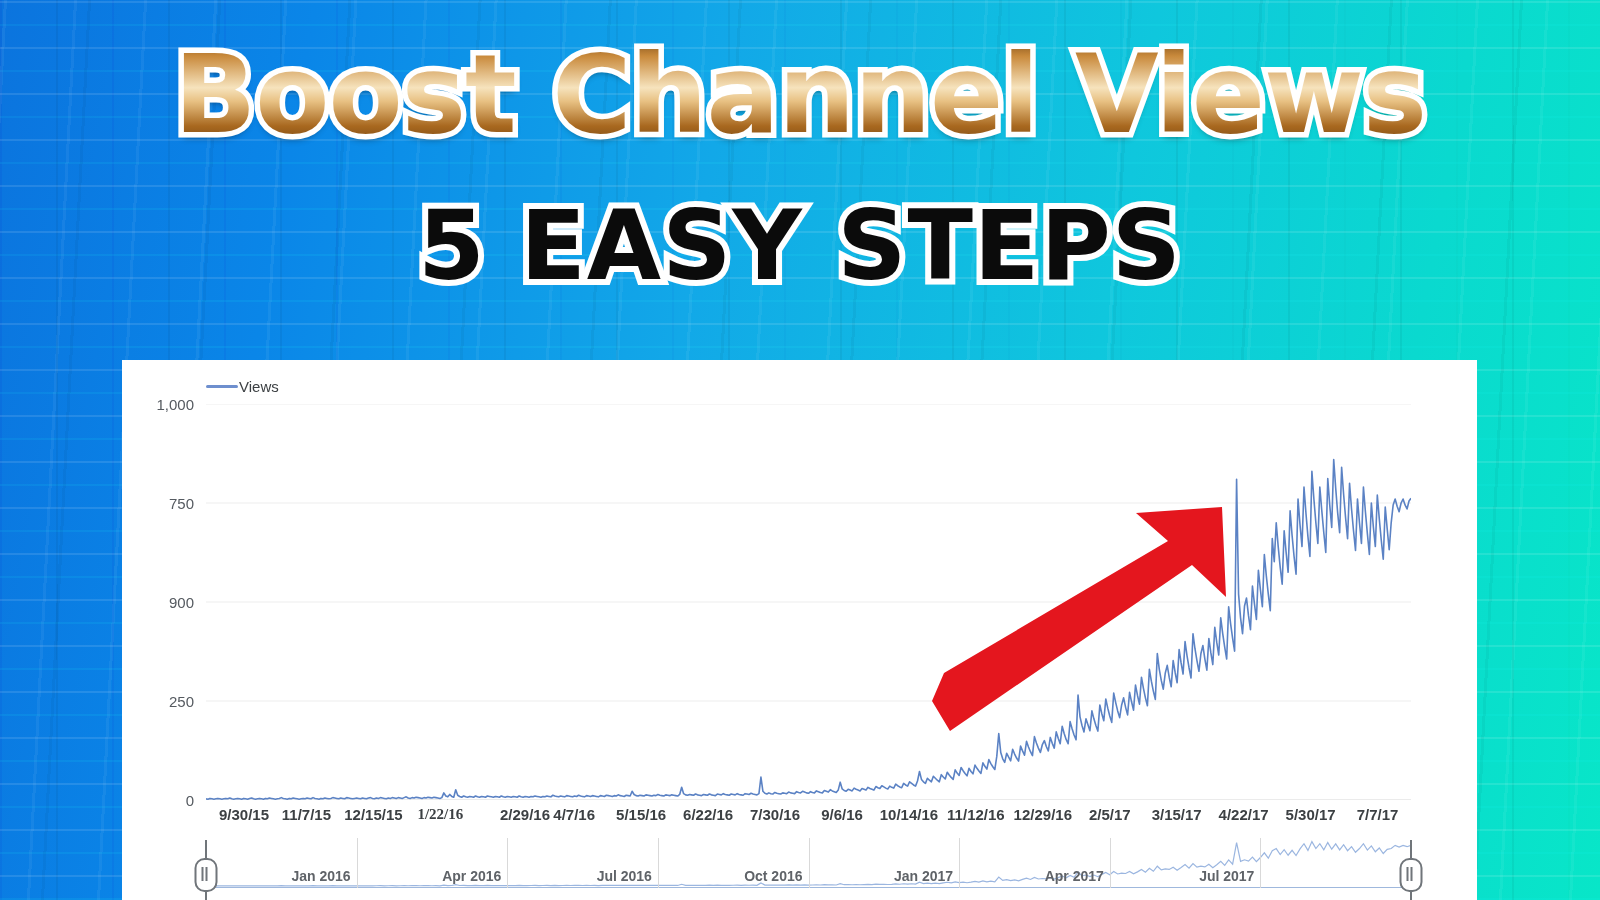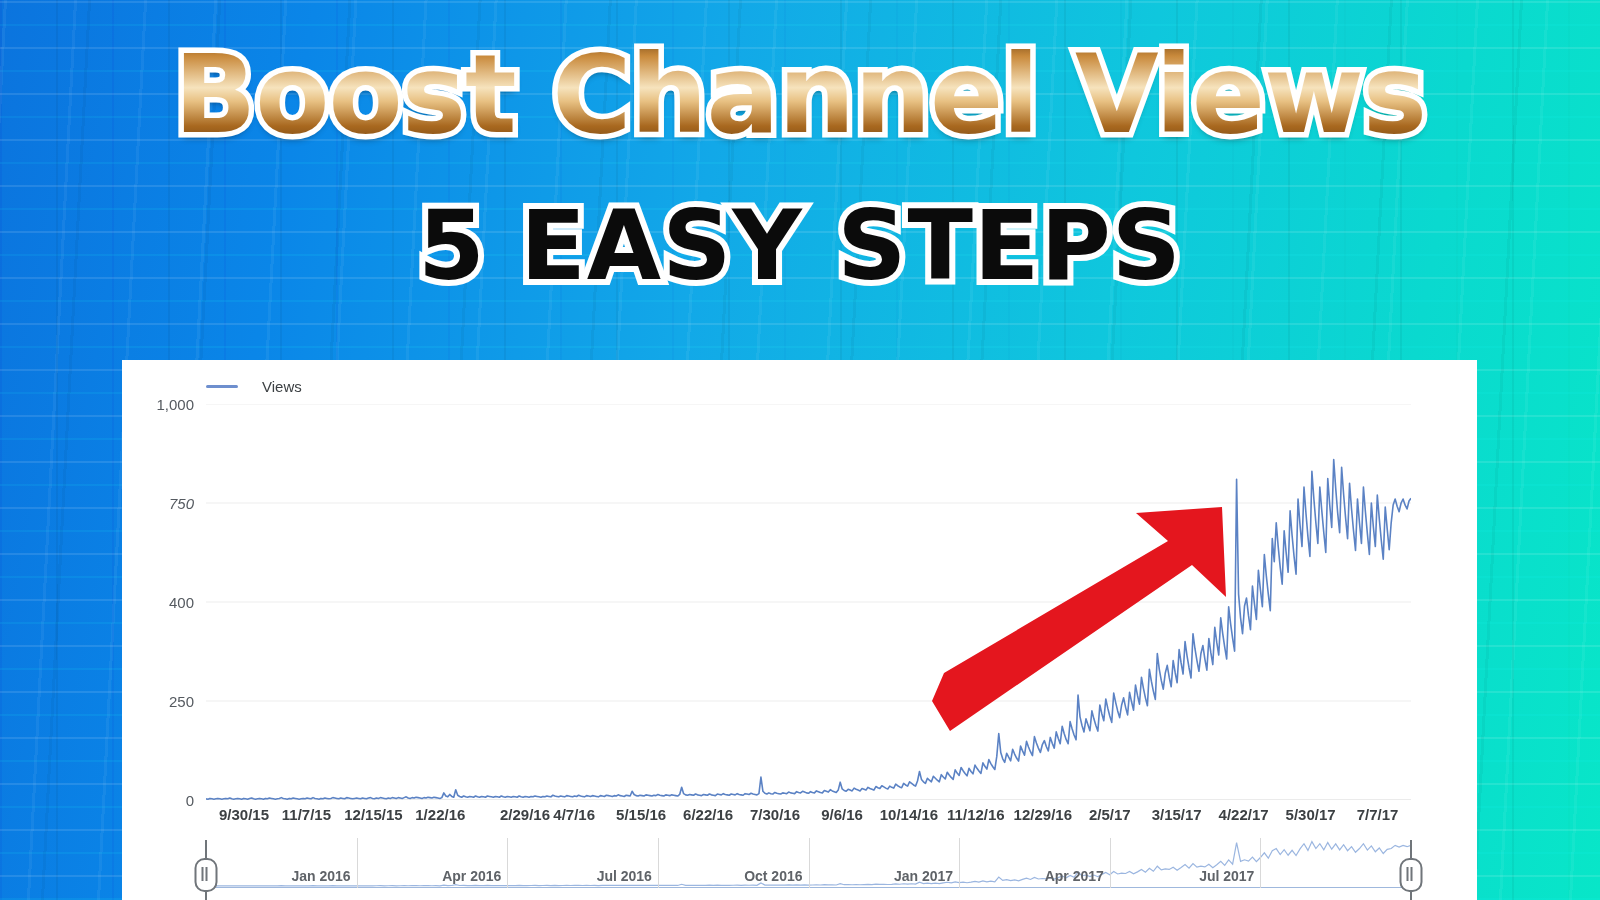--- a/index.html
+++ b/index.html
@@ -74,21 +74,21 @@
     font-family:"DejaVu Sans", sans-serif;
     font-weight:700;font-size:96px;line-height:1.05;letter-spacing:1px;
     color:transparent;-webkit-text-stroke:12px #ffffff;z-index:1;
   }
 
   
   .chart-panel{
     position:absolute;left:122px;top:360px;width:1355px;height:540px;
     background:#ffffff;overflow:hidden;
   }
-  .legend{position:absolute;left:84px;top:18px;display:flex;align-items:center;gap:24px;}
+  .legend{position:absolute;left:84px;top:18px;display:flex;align-items:center;gap:1px;}
   .legend-line{width:32px;height:3px;background:#6e8fce;border-radius:2px;display:block;}
   .legend-label{font-size:15px;color:#3c4043;font-family:"Liberation Sans",sans-serif;}
 
   .plot{position:absolute;left:84px;top:44px;width:1205px;height:396px;}
   .ylabel{
     position:absolute;right:1217px;transform:translateY(-50%);
     font-size:15px;color:#555a60;white-space:nowrap;text-align:right;
     font-family:"Liberation Sans",sans-serif;
   }
   .ylabels{position:absolute;left:84px;top:44px;width:1205px;height:396px;}
@@ -158,29 +158,29 @@
           <line x1="0" x2="1205" y1="198" y2="198" stroke="#ededed" stroke-width="1" vector-effect="non-scaling-stroke"></line>
           <line x1="0" x2="1205" y1="99" y2="99" stroke="#ededed" stroke-width="1" vector-effect="non-scaling-stroke"></line>
           <line x1="0" x2="1205" y1="0" y2="0" stroke="#ededed" stroke-width="1" vector-effect="non-scaling-stroke"></line>
           <path d="M0.00 394.81 L1.98 395.21 L3.96 394.42 L5.95 394.81 L7.93 395.21 L9.91 394.81 L11.89 394.42 L13.87 394.81 L15.86 395.21 L17.84 394.81 L19.82 394.42 L21.80 394.81 L23.78 394.02 L25.76 394.81 L27.75 395.21 L29.73 394.81 L31.71 394.42 L33.69 394.81 L35.67 395.21 L37.66 394.42 L39.64 394.81 L41.62 395.21 L43.60 394.42 L45.58 394.02 L47.57 394.81 L49.55 395.21 L51.53 394.81 L53.51 394.42 L55.49 394.81 L57.48 395.21 L59.46 394.42 L61.44 394.81 L63.42 394.02 L65.40 394.42 L67.38 394.81 L69.37 395.21 L71.35 394.81 L73.33 394.42 L75.31 393.62 L77.29 394.42 L79.28 394.81 L81.26 395.21 L83.24 394.42 L85.22 394.81 L87.20 394.02 L89.19 394.42 L91.17 394.81 L93.15 395.21 L95.13 394.81 L97.11 394.42 L99.10 394.81 L101.08 394.02 L103.06 394.42 L105.04 394.81 L107.02 393.62 L109.00 394.42 L110.99 394.81 L112.97 395.21 L114.95 394.42 L116.93 394.81 L118.91 394.02 L120.90 394.42 L122.88 394.81 L124.86 394.42 L126.84 393.62 L128.82 394.02 L130.81 394.42 L132.79 394.81 L134.77 394.02 L136.75 394.42 L138.73 394.81 L140.72 393.62 L142.70 394.02 L144.68 394.42 L146.66 394.81 L148.64 394.42 L150.63 394.02 L152.61 394.42 L154.59 394.81 L156.57 394.02 L158.55 394.42 L160.53 394.81 L162.52 394.02 L164.50 393.62 L166.48 394.42 L168.46 394.81 L170.44 394.02 L172.43 394.42 L174.41 393.62 L176.39 394.02 L178.37 394.42 L180.35 394.81 L182.34 394.02 L184.32 394.42 L186.30 393.62 L188.28 394.02 L190.26 394.42 L192.25 393.62 L194.23 394.02 L196.21 394.42 L198.19 393.62 L200.17 392.83 L202.15 394.02 L204.14 394.42 L206.12 393.62 L208.10 394.02 L210.08 393.23 L212.06 393.62 L214.05 394.02 L216.03 394.42 L218.01 393.62 L219.99 394.02 L221.97 393.23 L223.96 393.62 L225.94 394.02 L227.92 393.23 L229.90 393.62 L231.88 394.02 L233.87 394.42 L235.85 393.62 L237.83 388.87 L239.81 392.04 L241.79 392.83 L243.77 390.46 L245.76 392.44 L247.74 393.23 L249.72 385.70 L251.70 391.25 L253.68 392.44 L255.67 393.23 L257.65 392.04 L259.63 392.83 L261.61 393.23 L263.59 392.44 L265.58 392.83 L267.56 393.23 L269.54 392.04 L271.52 392.83 L273.50 393.23 L275.49 392.44 L277.47 392.83 L279.45 393.23 L281.43 392.04 L283.41 392.44 L285.39 392.83 L287.38 393.23 L289.36 392.44 L291.34 392.83 L293.32 393.23 L295.30 392.04 L297.29 392.83 L299.27 393.23 L301.25 392.44 L303.23 392.83 L305.21 393.23 L307.20 392.44 L309.18 392.83 L311.16 393.23 L313.14 392.04 L315.12 392.83 L317.11 393.23 L319.09 392.44 L321.07 392.83 L323.05 393.23 L325.03 392.44 L327.01 392.83 L329.00 392.04 L330.98 392.44 L332.96 392.83 L334.94 393.23 L336.92 392.44 L338.91 392.83 L340.89 392.04 L342.87 392.44 L344.85 392.83 L346.83 391.25 L348.82 392.04 L350.80 392.44 L352.78 392.83 L354.76 392.04 L356.74 392.44 L358.73 392.83 L360.71 391.64 L362.69 392.04 L364.67 392.44 L366.65 392.83 L368.63 392.04 L370.62 392.44 L372.60 391.25 L374.58 392.04 L376.56 392.44 L378.54 392.83 L380.53 391.64 L382.51 392.04 L384.49 392.44 L386.47 391.64 L388.45 392.04 L390.44 392.44 L392.42 392.83 L394.40 391.64 L396.38 392.04 L398.36 392.44 L400.35 391.25 L402.33 391.64 L404.31 392.04 L406.29 392.44 L408.27 391.64 L410.25 392.04 L412.24 390.85 L414.22 391.64 L416.20 392.04 L418.18 392.44 L420.16 391.25 L422.15 391.64 L424.13 392.04 L426.11 387.29 L428.09 390.46 L430.07 391.64 L432.06 392.04 L434.04 391.25 L436.02 391.64 L438.00 392.04 L439.98 390.85 L441.97 391.25 L443.95 391.64 L445.93 392.04 L447.91 391.25 L449.89 391.64 L451.88 390.46 L453.86 391.25 L455.84 391.64 L457.82 392.04 L459.80 390.85 L461.78 391.25 L463.77 391.64 L465.75 390.85 L467.73 391.25 L469.71 391.64 L471.69 392.04 L473.68 390.46 L475.66 383.33 L477.64 389.66 L479.62 390.85 L481.60 391.25 L483.59 390.46 L485.57 390.85 L487.55 391.25 L489.53 390.06 L491.51 390.85 L493.50 391.25 L495.48 391.64 L497.46 390.46 L499.44 390.85 L501.42 391.25 L503.40 390.06 L505.39 390.85 L507.37 391.25 L509.35 391.64 L511.33 390.06 L513.31 390.46 L515.30 390.85 L517.28 389.66 L519.26 390.46 L521.24 390.85 L523.22 391.25 L525.21 390.06 L527.19 390.46 L529.17 390.85 L531.15 389.66 L533.13 390.46 L535.12 390.85 L537.10 391.25 L539.08 389.66 L541.06 390.06 L543.04 390.46 L545.02 389.27 L547.01 390.06 L548.99 390.46 L550.97 390.85 L552.95 389.66 L554.93 373.03 L556.92 387.29 L558.90 389.27 L560.88 390.06 L562.86 388.87 L564.84 389.66 L566.83 390.06 L568.81 388.48 L570.79 389.27 L572.77 389.66 L574.75 390.06 L576.74 388.87 L578.72 389.27 L580.70 389.66 L582.68 388.08 L584.66 388.87 L586.64 389.27 L588.63 389.66 L590.61 387.68 L592.59 388.48 L594.57 388.87 L596.55 387.29 L598.54 388.08 L600.52 388.87 L602.50 389.27 L604.48 387.68 L606.46 388.48 L608.45 388.87 L610.43 386.89 L612.41 387.68 L614.39 388.48 L616.37 388.87 L618.36 386.50 L620.34 387.29 L622.32 388.08 L624.30 385.70 L626.28 386.89 L628.26 387.68 L630.25 388.48 L632.23 386.10 L634.21 378.18 L636.19 384.91 L638.17 386.50 L640.16 387.29 L642.14 385.31 L644.12 386.10 L646.10 386.89 L648.08 384.12 L650.07 385.31 L652.05 386.10 L654.03 386.89 L656.01 384.52 L657.99 385.31 L659.98 386.10 L661.96 383.33 L663.94 384.52 L665.92 385.31 L667.90 386.10 L669.88 382.54 L671.87 383.72 L673.85 384.52 L675.83 381.74 L677.81 382.93 L679.79 384.12 L681.78 384.91 L683.76 382.14 L685.74 383.33 L687.72 384.12 L689.70 380.16 L691.69 381.74 L693.67 382.93 L695.65 383.72 L697.63 379.37 L699.61 380.95 L701.60 382.14 L703.58 377.78 L705.56 379.37 L707.54 380.95 L709.52 382.14 L711.50 376.99 L713.49 367.49 L715.47 375.41 L717.45 377.78 L719.43 379.37 L721.41 374.22 L723.40 376.20 L725.38 377.78 L727.36 372.24 L729.34 374.22 L731.32 376.20 L733.31 377.78 L735.29 370.66 L737.27 373.03 L739.25 375.01 L741.23 368.28 L743.22 371.05 L745.20 373.43 L747.18 375.41 L749.16 365.90 L751.14 369.07 L753.13 371.45 L755.11 363.53 L757.09 366.70 L759.07 369.47 L761.05 371.84 L763.03 364.32 L765.02 367.49 L767.00 369.86 L768.98 361.15 L770.96 364.32 L772.94 367.09 L774.93 369.47 L776.91 358.78 L778.89 362.34 L780.87 365.11 L782.85 355.61 L784.84 359.57 L786.82 362.74 L788.80 365.51 L790.78 352.44 L792.76 329.47 L794.75 348.48 L796.73 354.82 L798.71 358.38 L800.69 349.27 L802.67 353.23 L804.65 356.80 L806.64 345.31 L808.62 350.06 L810.60 354.02 L812.58 357.19 L814.56 342.14 L816.55 346.90 L818.53 351.25 L820.51 337.39 L822.49 342.94 L824.47 347.69 L826.46 351.65 L828.44 332.64 L830.42 338.98 L832.40 344.12 L834.38 348.48 L836.37 340.56 L838.35 336.60 L840.33 342.54 L842.31 346.90 L844.29 333.43 L846.27 339.37 L848.26 344.12 L850.24 327.89 L852.22 334.22 L854.20 339.77 L856.18 322.34 L858.17 329.47 L860.15 335.41 L862.13 339.77 L864.11 317.59 L866.09 324.72 L868.08 331.06 L870.06 335.81 L872.04 291.06 L874.02 312.84 L876.00 321.55 L877.99 327.89 L879.97 314.82 L881.95 320.76 L883.93 326.70 L885.91 306.90 L887.89 314.82 L889.88 321.55 L891.86 327.10 L893.84 300.96 L895.82 309.67 L897.80 316.80 L899.79 295.02 L901.77 304.13 L903.75 312.05 L905.73 318.38 L907.71 289.08 L909.70 298.58 L911.68 306.90 L913.66 313.63 L915.64 300.96 L917.62 293.83 L919.61 303.34 L921.59 310.86 L923.57 288.29 L925.55 297.79 L927.53 306.11 L929.51 281.16 L931.50 291.46 L933.48 300.17 L935.46 273.24 L937.44 284.33 L939.42 293.83 L941.41 301.75 L943.39 265.32 L945.37 277.20 L947.35 287.10 L949.33 295.42 L951.32 249.48 L953.30 265.32 L955.28 276.41 L957.26 285.12 L959.24 269.28 L961.23 261.36 L963.21 273.24 L965.19 282.74 L967.17 256.61 L969.15 268.49 L971.13 278.78 L973.12 245.52 L975.10 258.98 L977.08 270.07 L979.06 237.60 L981.04 251.86 L983.03 263.74 L985.01 274.03 L986.99 229.68 L988.97 244.73 L990.95 256.61 L992.94 267.30 L994.92 249.48 L996.90 241.56 L998.88 255.02 L1000.86 266.11 L1002.85 234.43 L1004.83 248.69 L1006.81 260.57 L1008.79 223.34 L1010.77 238.39 L1012.75 251.06 L1014.74 213.84 L1016.72 229.68 L1018.70 243.14 L1020.68 255.02 L1022.66 202.75 L1024.65 220.18 L1026.63 234.43 L1028.61 247.10 L1030.59 75.24 L1032.57 190.08 L1034.56 213.84 L1036.54 229.68 L1038.52 201.96 L1040.50 194.04 L1042.48 211.46 L1044.47 225.72 L1046.45 182.16 L1048.43 199.58 L1050.41 215.42 L1052.39 166.32 L1054.38 185.33 L1056.36 202.75 L1058.34 150.48 L1060.32 171.86 L1062.30 190.08 L1064.28 206.71 L1066.27 134.64 L1068.25 157.61 L1070.23 118.80 L1072.21 142.56 L1074.19 163.15 L1076.18 180.18 L1078.16 126.72 L1080.14 148.50 L1082.12 168.30 L1084.10 106.92 L1086.09 131.47 L1088.07 152.46 L1090.05 170.28 L1092.03 95.04 L1094.01 120.78 L1096.00 142.56 L1097.98 83.16 L1099.96 109.30 L1101.94 132.66 L1103.92 152.46 L1105.90 67.32 L1107.89 95.04 L1109.87 118.80 L1111.85 139.39 L1113.83 83.16 L1115.81 106.92 L1117.80 128.70 L1119.78 148.50 L1121.76 74.45 L1123.74 100.98 L1125.72 123.55 L1127.71 55.44 L1129.69 83.95 L1131.67 108.90 L1133.65 128.70 L1135.63 63.36 L1137.62 90.29 L1139.60 114.05 L1141.58 134.64 L1143.56 79.20 L1145.54 104.94 L1147.52 126.72 L1149.51 146.52 L1151.49 95.04 L1153.47 118.80 L1155.45 139.39 L1157.43 83.16 L1159.42 107.71 L1161.40 129.89 L1163.38 150.48 L1165.36 99.00 L1167.34 122.76 L1169.33 142.56 L1171.31 91.08 L1173.29 114.84 L1175.27 136.22 L1177.25 155.23 L1179.24 102.96 L1181.22 125.14 L1183.20 145.73 L1185.18 118.80 L1187.16 100.98 L1189.14 95.04 L1191.13 102.17 L1193.11 107.71 L1195.09 99.00 L1197.07 95.04 L1199.05 100.98 L1201.04 104.94 L1203.02 97.02 L1205.00 94.25 " fill="none" stroke="#5b82c4" stroke-width="1.6" stroke-linejoin="round" vector-effect="non-scaling-stroke"></path>
         </svg>
     </div>
 
     <div class="ylabels" id="ylabels">
         <div class="ylabel" style="top: 396px;">0</div>
         <div class="ylabel" style="top: 297px;">250</div>
-        <div class="ylabel" style="top: 198px;">400</div>
-        <div class="ylabel" style="top: 99px; font-style: italic;">750</div>
+        <div class="ylabel" style="top: 198px;">900</div>
+        <div class="ylabel" style="top: 99px;">750</div>
         <div class="ylabel" style="top: 0px;">1,000</div>
       </div>
     <div class="xaxis" id="xaxis">
         <div class="xtick" style="left: 38px;">9/30/15</div>
         <div class="xtick" style="left: 100.4px;">11/7/15</div>
         <div class="xtick" style="left: 167.4px;">12/15/15</div>
-        <div class="xtick" style="left: 234.3px;">1/22/16</div>
+        <div class="xtick" style="left: 234.3px; font-family: Liberation Serif, serif;">1/22/16</div>
         <div class="xtick" style="left: 319px;">2/29/16</div>
         <div class="xtick" style="left: 368.2px;">4/7/16</div>
         <div class="xtick" style="left: 435.1px;">5/15/16</div>
         <div class="xtick" style="left: 502.1px;">6/22/16</div>
         <div class="xtick" style="left: 569px;">7/30/16</div>
         <div class="xtick" style="left: 636px;">9/6/16</div>
         <div class="xtick" style="left: 702.9px;">10/14/16</div>
         <div class="xtick" style="left: 769.9px;">11/12/16</div>
         <div class="xtick" style="left: 836.8px;">12/29/16</div>
         <div class="xtick" style="left: 903.8px;">2/5/17</div>

